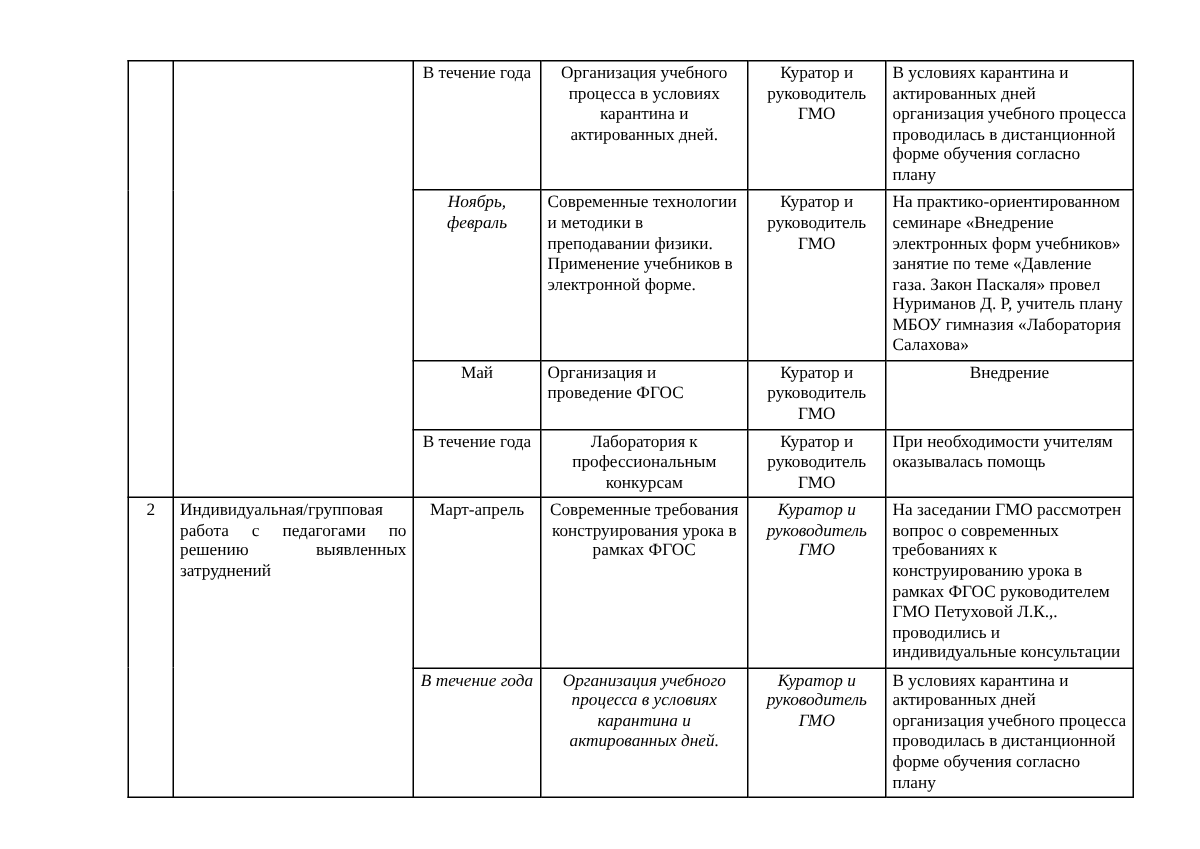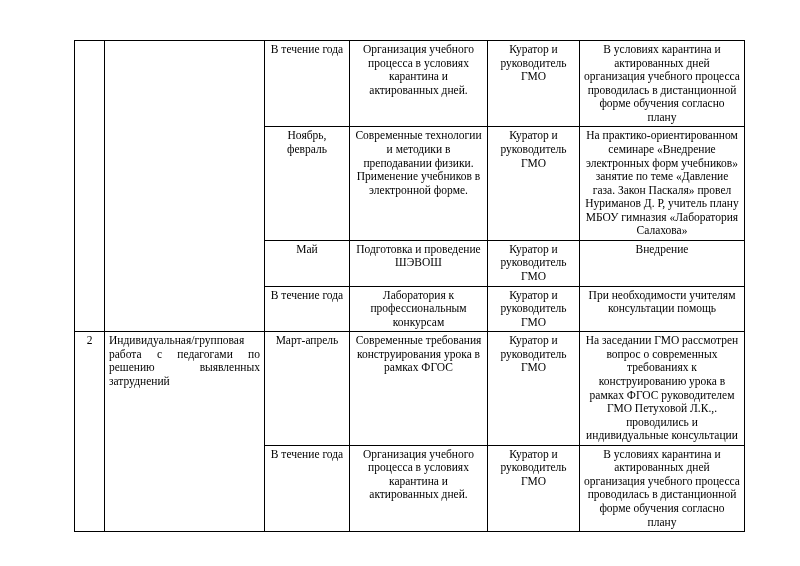--- a/index.html
+++ b/index.html
@@ -6,39 +6,39 @@
   html, body { width: 800px; height: 566px; }
   body {
     background: #ffffff;
     color: #000000;
     font-family: "Liberation Serif", "DejaVu Serif", serif;
     position: relative;
     overflow: hidden;
   }
   table.doc-table {
     position: absolute;
-    left: 74px;
+    left: 85px;
     top: 40px;
     width: 670px;
     border-collapse: collapse;
     table-layout: fixed;
   }
   table.doc-table td {
     border: 1px solid #000000;
     vertical-align: top;
     padding: 2px 4px 2px 4px;
     font-size: 11.5px;
     line-height: 1.18;
     word-wrap: break-word;
   }
   .ta-c { text-align: center; }
-  .ta-l { text-align: center; }
+  .ta-l { text-align: left; }
   .ta-j { text-align: justify; margin-left: 12px; }
   .small { font-size: 9.5px; line-height: 1.25; margin-left: 48px; }
-  .mid   { font-size: 12px; }
+  .mid   { font-size: 12px; font-style: italic; }
   .big   { font-size: 12.5px; }
 </style>
 </head>
 <body>
 
 <table class="doc-table">
   <colgroup>
     <col style="width:30px">
     <col style="width:160px">
     <col style="width:85px">
@@ -56,29 +56,29 @@
       <td class="ta-l">В условиях карантина и актированных дней организация учебного процесса проводилась в дистанционной форме обучения согласно плану</td>
     </tr>
     <tr style="height:105px">
       <td class="ta-c mid">Ноябрь, февраль</td>
       <td class="ta-l small">Современные технологии и методики в преподавании физики. Применение учебников в электронной форме.</td>
       <td class="ta-c">Куратор и руководитель ГМО</td>
       <td class="ta-l">На практико-ориентированном семинаре «Внедрение электронных форм учебников» занятие по теме «Давление газа. Закон Паскаля» провел Нуриманов Д. Р, учитель плану МБОУ гимназия «Лаборатория Салахова»</td>
     </tr>
     <tr style="height:35px">
       <td class="ta-c">Май</td>
-      <td class="ta-l">Подготовка и проведение ШЭВОШ</td>
+      <td class="ta-l">Организация и проведение ФГОС</td>
       <td class="ta-c">Куратор и руководитель ГМО</td>
       <td class="ta-c">Внедрение</td>
     </tr>
     <tr style="height:42px">
       <td class="ta-c">В течение года</td>
       <td class="ta-c">Лаборатория к профессиональным конкурсам</td>
       <td class="ta-c">Куратор и руководитель ГМО</td>
-      <td class="ta-l">При необходимости учителям консультации помощь</td>
+      <td class="ta-l">При необходимости учителям оказывалась помощь</td>
     </tr>
     <tr style="height:108px">
       <td class="ta-c" rowspan="2">2</td>
       <td class="ta-j" rowspan="2">Индивидуальная/групповая работа с педагогами по решению выявленных затруднений</td>
       <td class="ta-c">Март-апрель</td>
       <td class="ta-c big">Современные требования конструирования урока в рамках ФГОС</td>
       <td class="ta-c mid">Куратор и руководитель ГМО</td>
       <td class="ta-l">На заседании ГМО рассмотрен вопрос о современных требованиях к конструированию урока в рамках ФГОС руководителем ГМО Петуховой Л.К.,. проводились и индивидуальные консультации</td>
     </tr>
     <tr style="height:67px">

